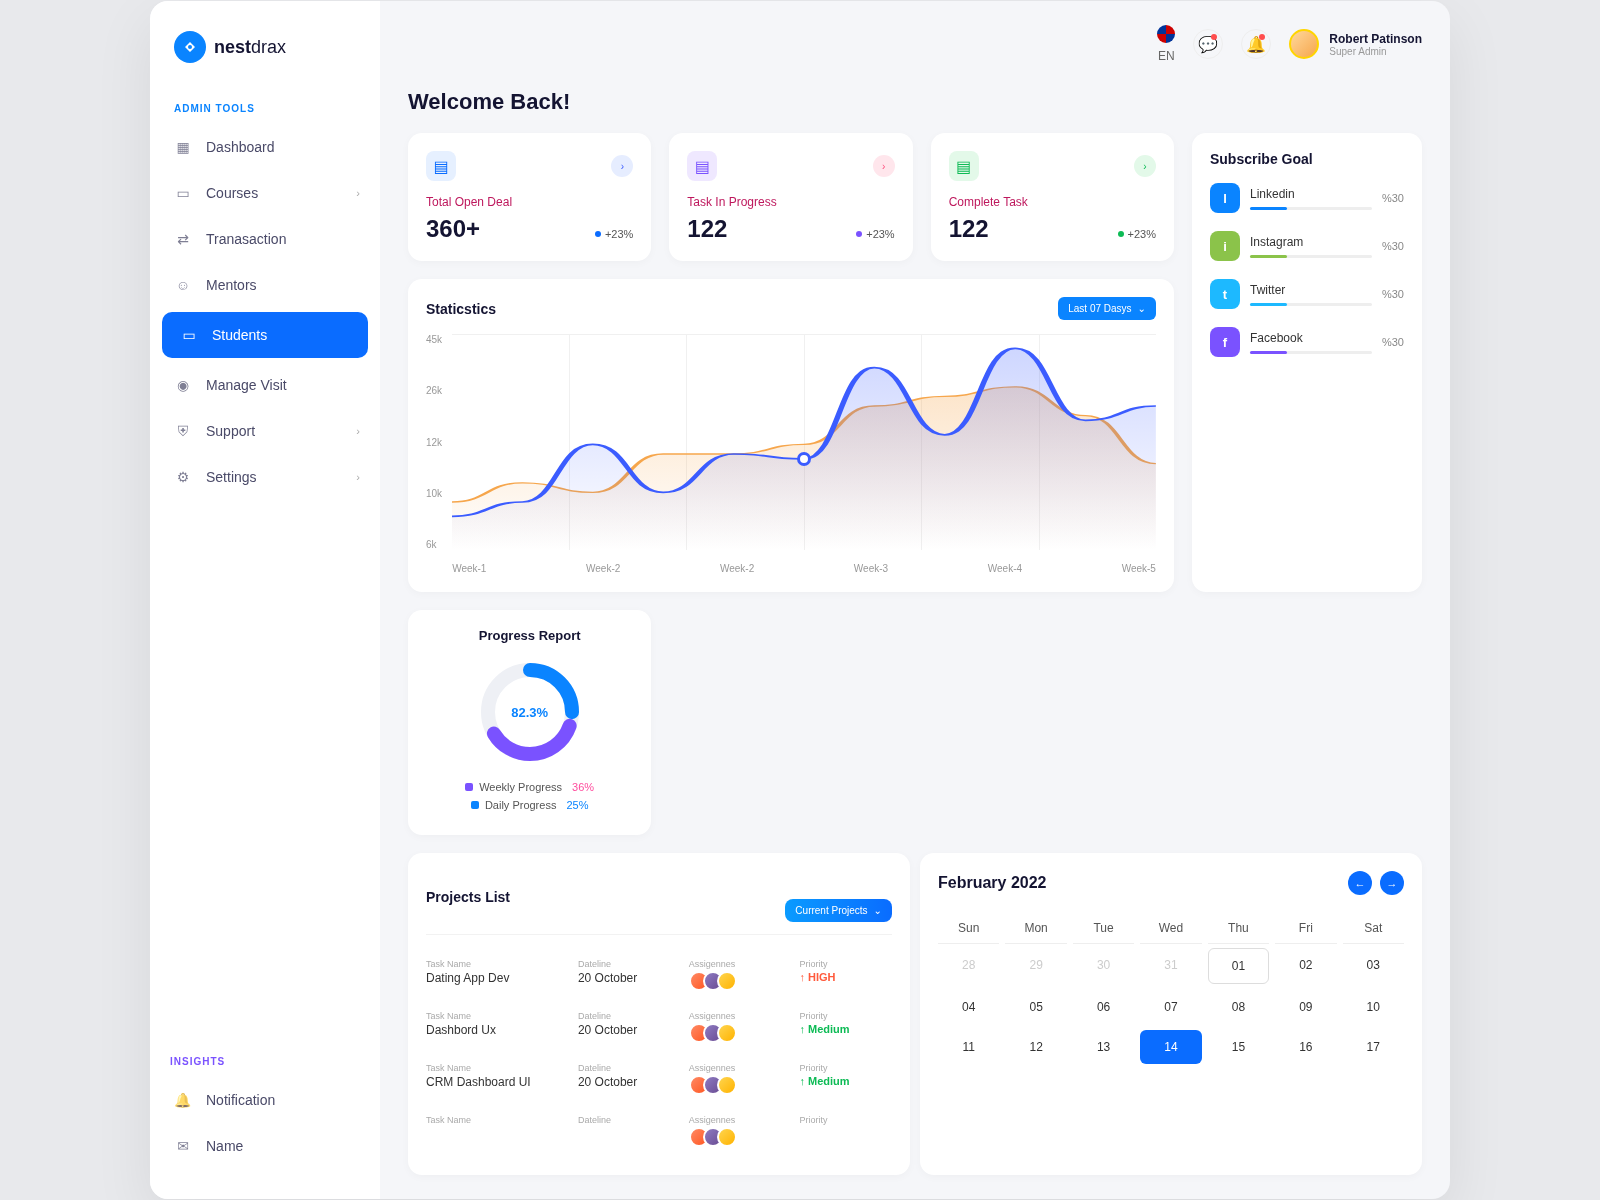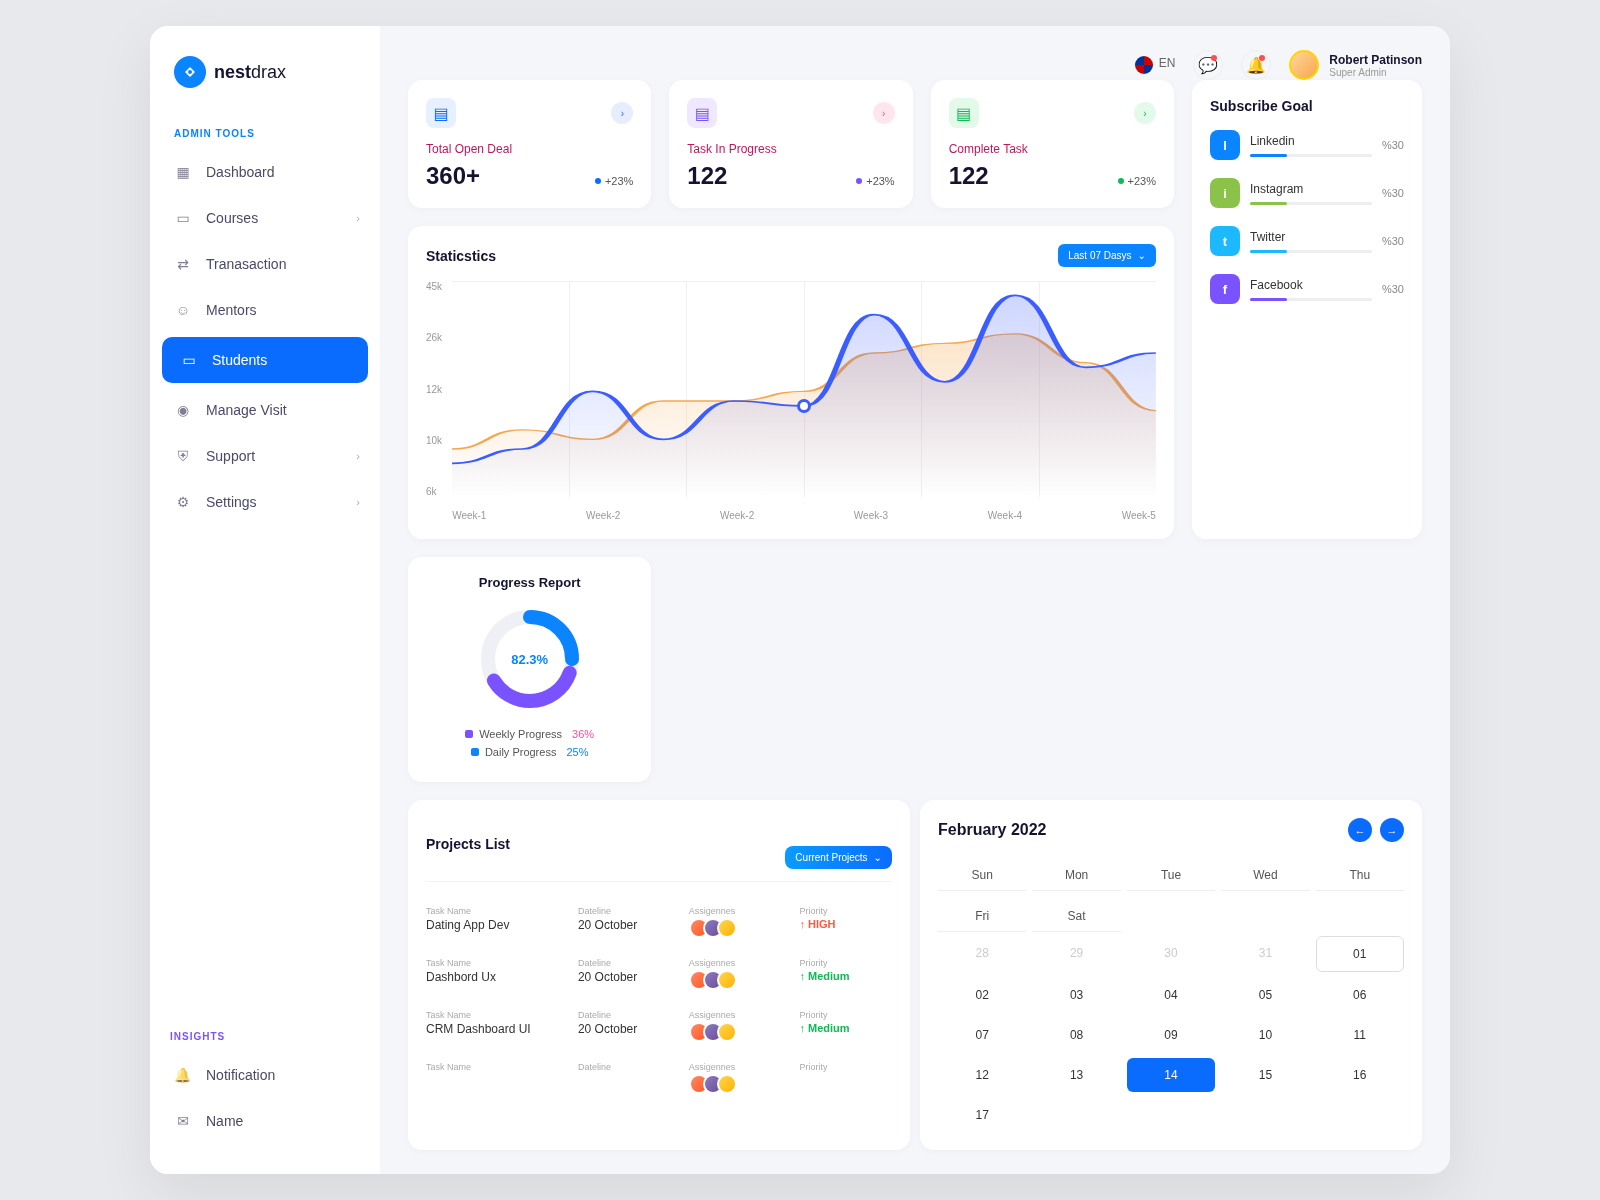--- a/index.html
+++ b/index.html
@@ -20,21 +20,21 @@
 .nav-icon { width: 18px; height: 18px; display: flex; align-items: center; justify-content: center; opacity: 0.7; }
 .nav-item.active .nav-icon { opacity: 1; }
 .spacer { flex: 1; }
 
 
 .main { flex: 1; padding: 24px 28px; overflow: hidden; }
 .topbar { display: flex; align-items: center; gap: 18px; }
 .search { flex: 0 0 240px; background: #fff; border-radius: 10px; padding: 10px 14px; display: flex; align-items: center; box-shadow: 0 1px 3px rgba(0,0,0,0.03); }
 .search input { border: none; outline: none; flex: 1; font-size: 12px; color: #888; }
 .top-spacer { flex: 1; }
-.lang { display: flex; gap: 6px; font-size: 12px; color: #666; }
+.lang { display: flex; align-items: center; gap: 6px; font-size: 12px; color: #666; flex-direction: column; }
 .flag { width: 18px; height: 18px; border-radius: 50%; background: conic-gradient(#c00 0 90deg, #039 90deg 180deg, #c00 180deg 270deg, #039 270deg); }
 .top-icon-btn { width: 30px; height: 30px; border-radius: 50%; border: 1px solid #eee; display: flex; align-items: center; justify-content: center; position: relative; cursor: pointer; }
 .dot-badge { position: absolute; top: 4px; right: 5px; width: 6px; height: 6px; background: #ff4d4d; border-radius: 50%; }
 .user { display: flex; align-items: center; gap: 10px; }
 .avatar { width: 30px; height: 30px; border-radius: 50%; background: linear-gradient(135deg,#ffd89b,#f6a64c); border: 2px solid #ffd500; }
 .user-meta .name { font-size: 12px; font-weight: 700; color: #141432; }
 .user-meta .role { font-size: 10px; color: #999; }
 
 .welcome { font-size: 22px; font-weight: 700; color: #141432; margin: 26px 0 18px; }
 
@@ -113,21 +113,21 @@
 .av.c1 { background: linear-gradient(135deg,#ff8a65,#ff5722); }
 .av.c2 { background: linear-gradient(135deg,#8e7cc3,#6a4c93); }
 .av.c3 { background: linear-gradient(135deg,#ffd54f,#ffb300); }
 .priority { font-size: 11px; font-weight: 600; color: #ff5a3c; }
 .priority.med { color: #0dbb55; }
 
 .cal-head { display: flex; justify-content: space-between; align-items: center; margin-bottom: 18px; }
 .cal-title { font-size: 16px; font-weight: 700; color: #141432; }
 .cal-nav { display: flex; gap: 8px; }
 .cal-arrow { width: 24px; height: 24px; border-radius: 50%; background: #0a6cff; color: #fff; display: flex; align-items: center; justify-content: center; font-size: 11px; cursor: pointer; }
-.cal-grid { display: grid; grid-template-columns: repeat(5,1fr); gap: 6px; }
+.cal-grid { display: grid; grid-template-columns: repeat(7,1fr); gap: 6px; }
 .cal-dh { font-size: 12px; color: #555; text-align: center; padding: 8px 0; border-bottom: 1px solid #eee; margin-bottom: 4px; }
 .cal-day { font-size: 12px; color: #333; text-align: center; padding: 10px 0; border-radius: 6px; cursor: pointer; }
 .cal-day.other { color: #ccc; }
 .cal-day.outline { border: 1px solid #ddd; }
 .cal-day.sel { background: #0a6cff; color: #fff; }
 </style>
 </head>
 <body>
 
 <div class="app">
@@ -210,20 +210,21 @@
       </div>
       <div class="user">
         <div class="avatar"></div>
         <div class="user-meta">
           <div class="name">Robert Patinson</div>
           <div class="role">Super Admin</div>
         </div>
       </div>
     </div>
 
+    <h1 class="welcome">Welcome Back!</h1>
 
     <div class="grid">
       <div id="stat-0" class="card stat-card">
     <div class="stat-top">
       <div class="stat-icon blue">▤</div>
       <div class="arrow-btn blue">›</div>
     </div>
     <div class="stat-label">Total Open Deal</div>
     <div class="stat-row">
       <div class="stat-value">360+</div>

